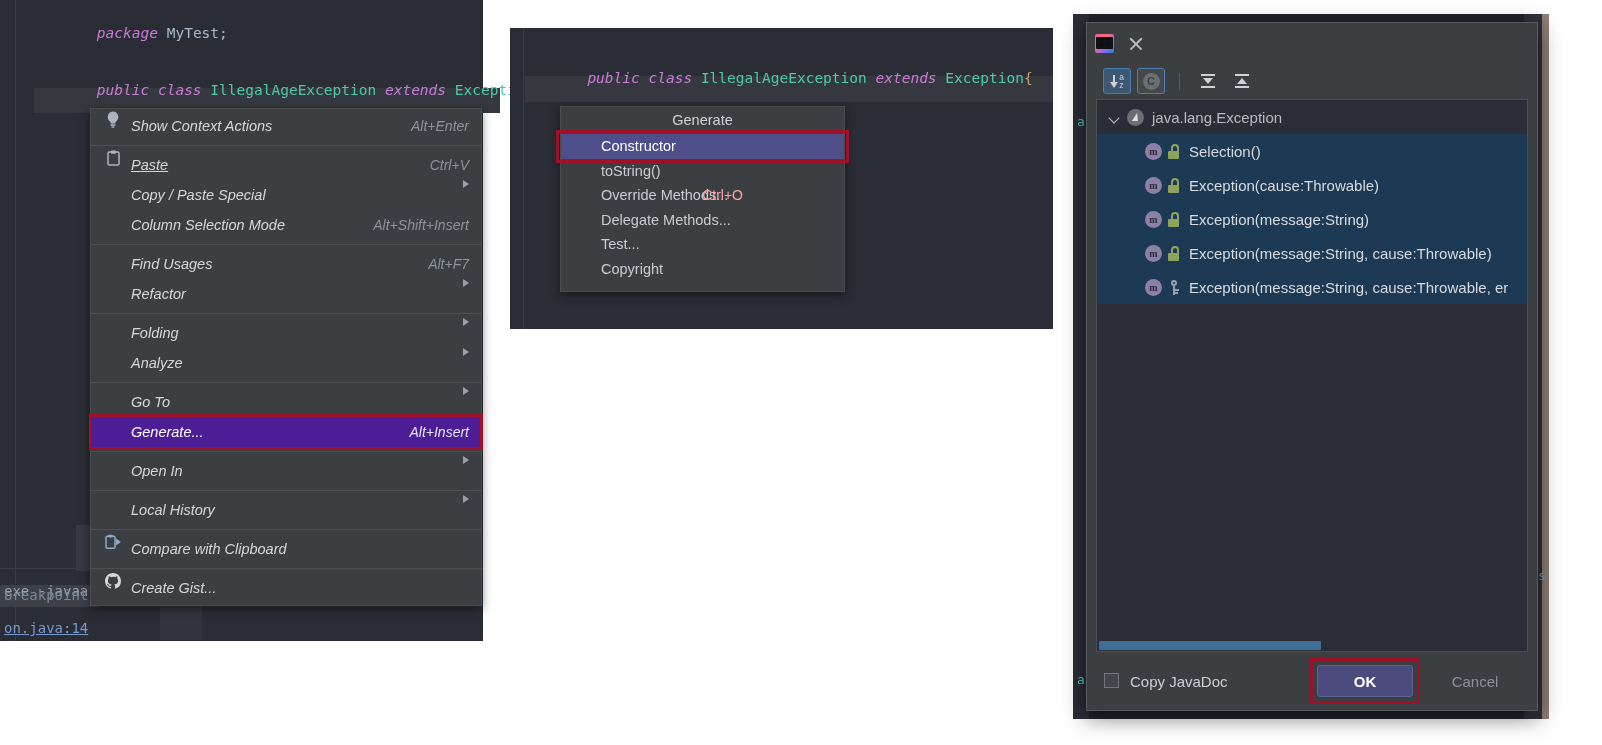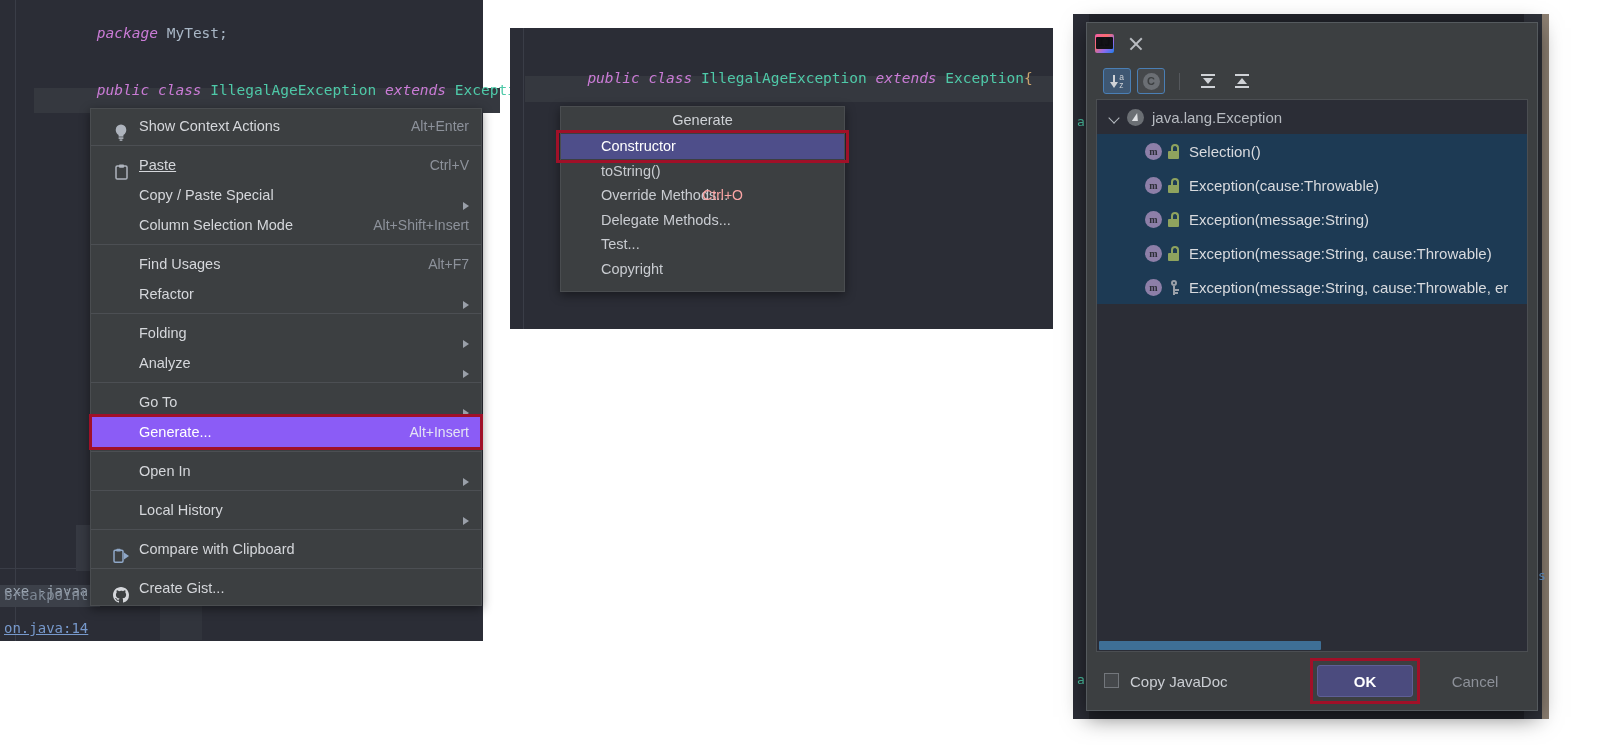--- a/index.html
+++ b/index.html
@@ -46,37 +46,38 @@
   .panel1-divline { position:absolute; left:0; top:568px; width:483px; height:1px; background:#3a3d47; }
 
   
   #context-menu {
     position:absolute; left:90px; top:108px; width:392px;
     background:#3c3f41; border:1px solid #4a4d50;
     box-shadow: 0 3px 10px rgba(0,0,0,.45);
     padding: 2px 0;
   }
   .cm-row {
-    position:relative; display:flex; align-items:flex-end;
-    height:30px; padding:0 12px 0 12px; color:#d5d7db; font-size:14.5px;
+    position:relative; display:flex; align-items:flex-start;
+    height:30px; padding:0 12px 0 4px; color:#d5d7db; font-size:14.5px;
     line-height:30px;
+    font-style:italic;
   }
   .cm-icon {
     width:36px; min-width:36px; display:flex; align-items:center; justify-content:center;
   }
   .cm-label { flex:1; white-space:nowrap; }
   .cm-label u { text-decoration:underline; }
   .cm-accel { color:#8d929b; font-size:14px; padding-left:22px; white-space:nowrap; }
   .cm-arrow {
     width:0;height:0;border-left:6px solid #9aa0a9;
     border-top:4.5px solid transparent;border-bottom:4.5px solid transparent;
     margin-left:14px;
   }
   .cm-sep { height:1px; background:#4c4f53; margin:4px 0; }
-  .cm-row.selected { background:#8b5cf6; color:#ffffff; }
+  .cm-row.selected { background:#4c1d95; color:#ffffff; }
   .cm-row.selected .cm-accel { color:#e4e4f4; }
   .red-box {
     position:absolute; border:3px solid #a01028; pointer-events:none; box-sizing:border-box;
   }
   #generate-redbox { left:-2px; right:-2px; top:-3px; bottom:-3px; }
 
   
   #panel-two {
     position:absolute; left:510px; top:28px; width:543px; height:301px; background:#2b2d36;
   }

